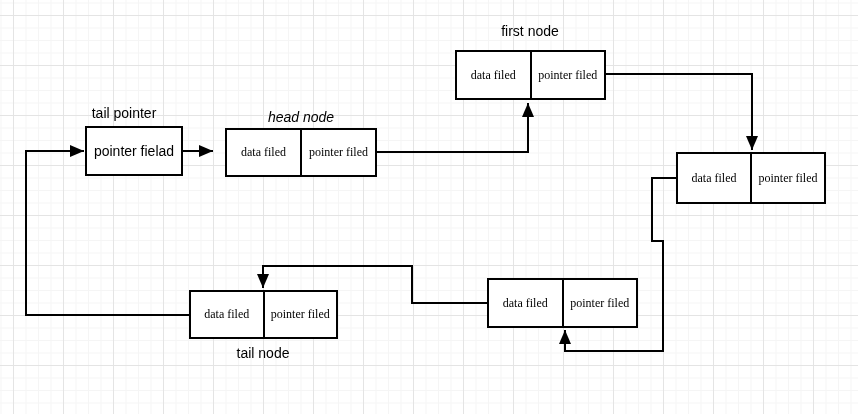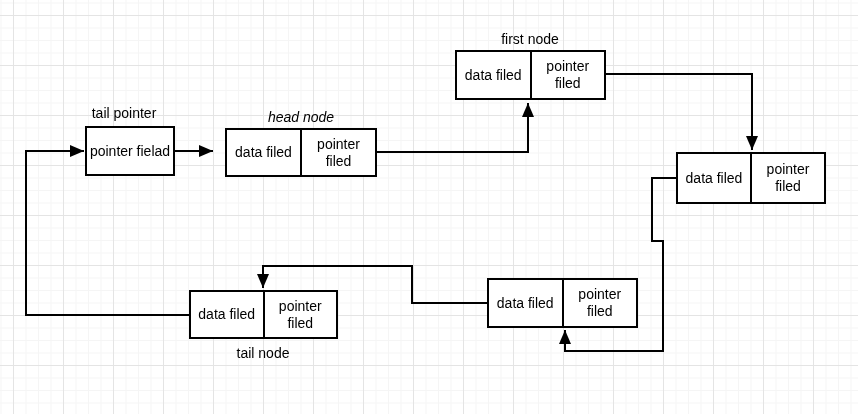--- a/index.html
+++ b/index.html
@@ -26,21 +26,21 @@
     width: 858px; height: 414px;
     pointer-events: none;
   }
   svg.wires polyline { pointer-events: stroke; }
   .node {
     position: absolute;
     display: flex;
     background: #ffffff;
     border: 2px solid #000000;
     box-sizing: border-box;
-    font-size: 14px; color: #000000;
+    font-size: 12px; color: #000000; font-family: Liberation Serif, serif;
   }
   .cell {
     flex: 1 1 0;
     display: flex; align-items: center; justify-content: center;
     text-align: center;
     line-height: 1.18;
     padding: 1px;
   }
   .cell.first { border-right: 2px solid #000000; }
   .box {
@@ -78,35 +78,35 @@
     <polyline points="377,152 528,152 528,103" fill="none" stroke="#000000" stroke-width="2" marker-end="url(#arrow)"></polyline>
 
     <polyline points="605,74 752,74 752,150" fill="none" stroke="#000000" stroke-width="2" marker-end="url(#arrow)"></polyline>
 
     <polyline points="676,178 652,178 652,241 663,241 663,351 565,351 565,330" fill="none" stroke="#000000" stroke-width="2" marker-end="url(#arrow)"></polyline>
 
     <polyline points="487,303 412,303 412,266 263,266 263,288" fill="none" stroke="#000000" stroke-width="2" marker-end="url(#arrow)"></polyline>
   </svg>
 
   <div class="lbl" style="left:64px; top:105px; width:120px;">tail pointer</div>
-  <div class="box" style="left:85px; top:126px; width:90px; height:50px;text-align:right;">
+  <div class="box" style="left:85px; top:126px; width:98px; height:50px;text-align:right;">
     <span>pointer fielad</span>
   </div>
 
   <div class="lbl" style="left:241px; top:109px; width:120px;font-style:italic;">head node</div>
   <div class="node" style="left:225px; top:128px; width:152px; height:49px;">
     <div class="cell first">
       <span>data filed</span>
     </div>
     <div class="cell">
       <span>pointer filed</span>
     </div>
   </div>
 
-  <div class="lbl" style="left:470px; top:31px; width:120px;">first node</div>
+  <div class="lbl" style="left:470px; top:23px; width:120px;">first node</div>
   <div class="node" style="left:455px; top:50px; width:151px; height:50px;">
     <div class="cell first">
       <span>data filed</span>
     </div>
     <div class="cell">
       <span>pointer filed</span>
     </div>
   </div>
 
   <div class="node" style="left:676px; top:152px; width:150px; height:52px;">

